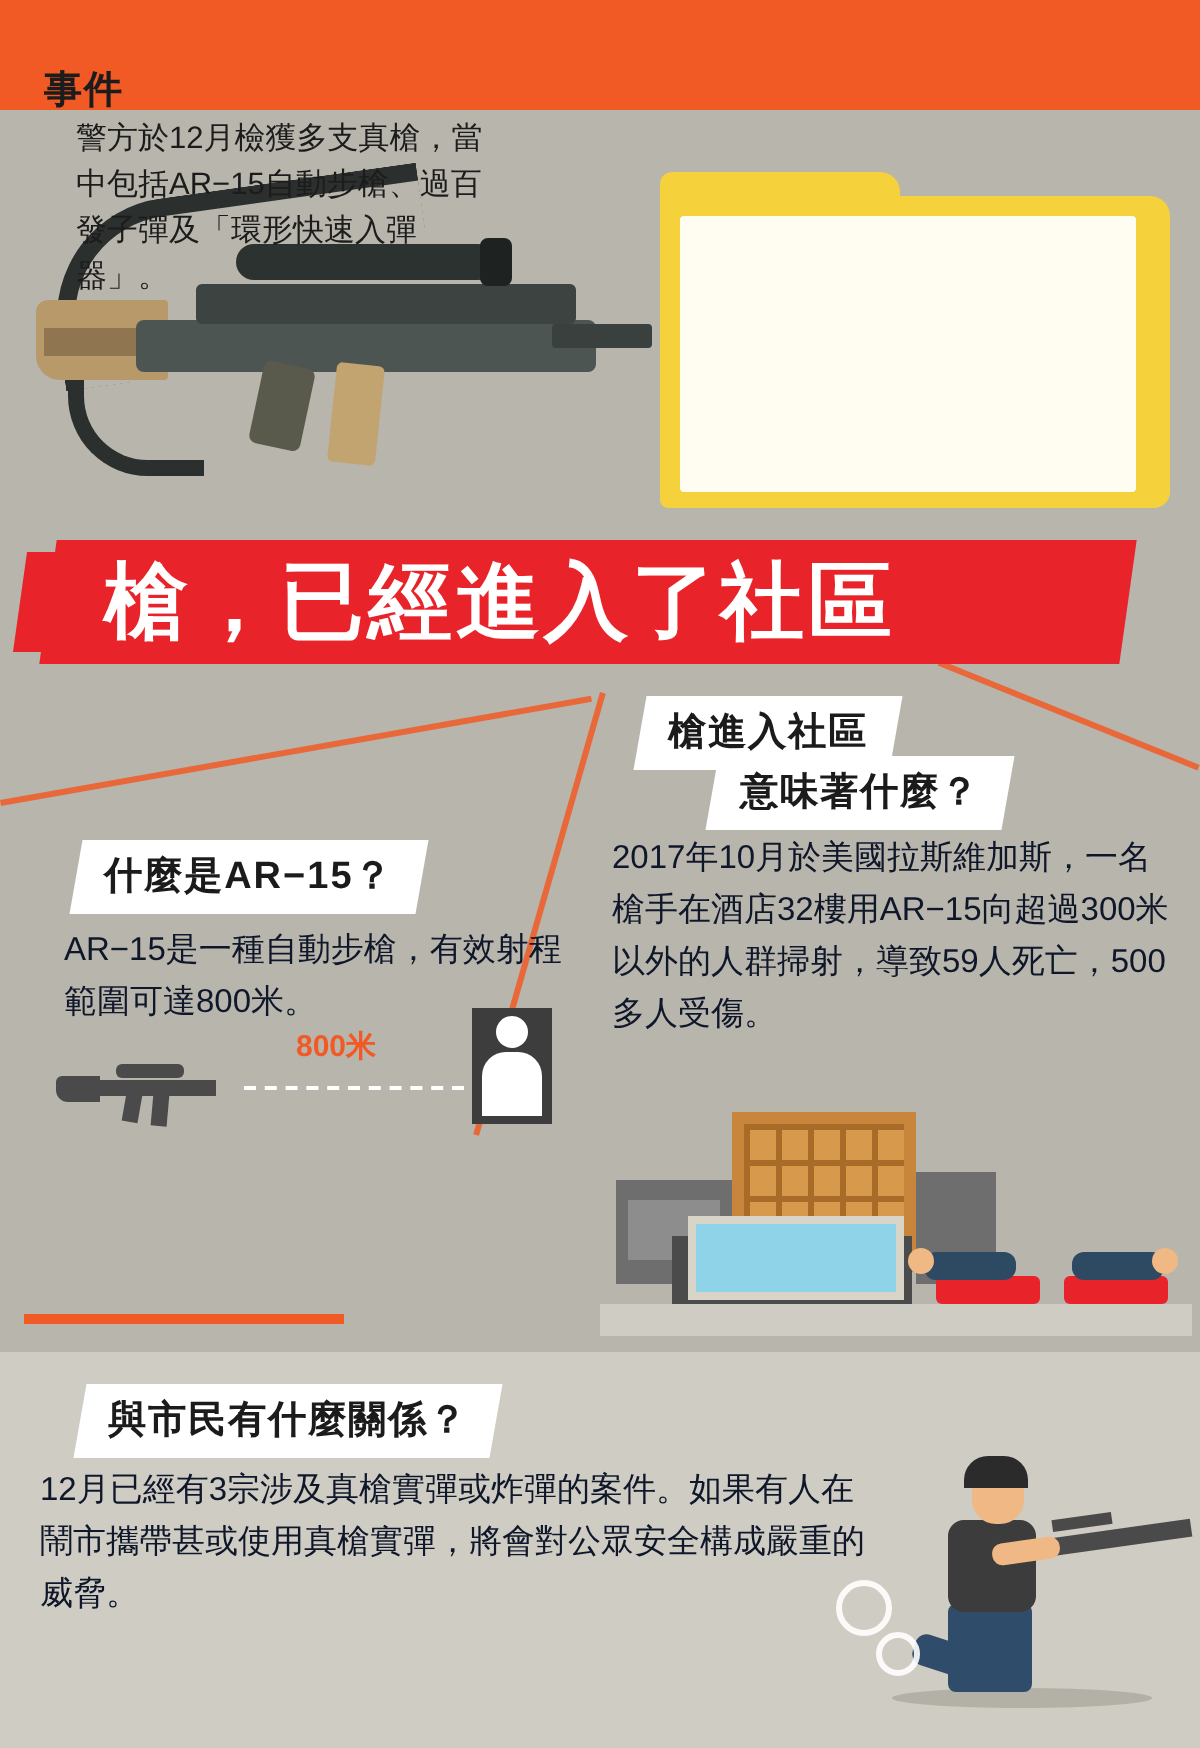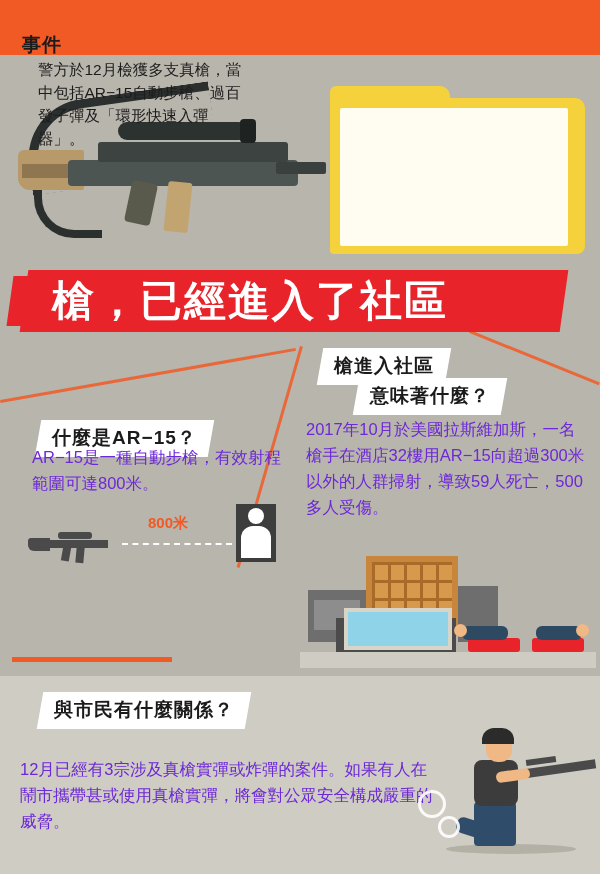--- a/index.html
+++ b/index.html
@@ -245,28 +245,28 @@
   }
   .tag > span { display: inline-block; transform: skewX(10deg); }
 
   .tag-ar15 { left: 38px; top: 420px; }
   .tag-q1 { left: 320px; top: 348px; }
   .tag-q1b { left: 356px; top: 378px; }
   .tag-q3 { left: 40px; top: 692px; }
 
   .para {
     position: absolute;
-    color: #6d28d9;
+    color: #0f172a;
     font-size: 16.5px;
     line-height: 26px;
     letter-spacing: 0px;
   }
-  .para-ar15 { left: 32px; top: 444px; width: 262px; }
+  .para-ar15 { left: 32px; top: 462px; width: 262px; }
   .para-vegas { left: 306px; top: 416px; width: 282px; }
-  .para-citizen { left: 20px; top: 732px; width: 420px; margin-top: 24px; }
+  .para-citizen { left: 20px; top: 732px; width: 420px; }
 
   
   .range-gun {
     position: absolute;
     left: 28px; top: 528px;
     width: 92px; height: 34px;
   }
   .rg-body {
     position: absolute; left: 18px; top: 12px;
     width: 62px; height: 8px; background: #4a4a4a;

